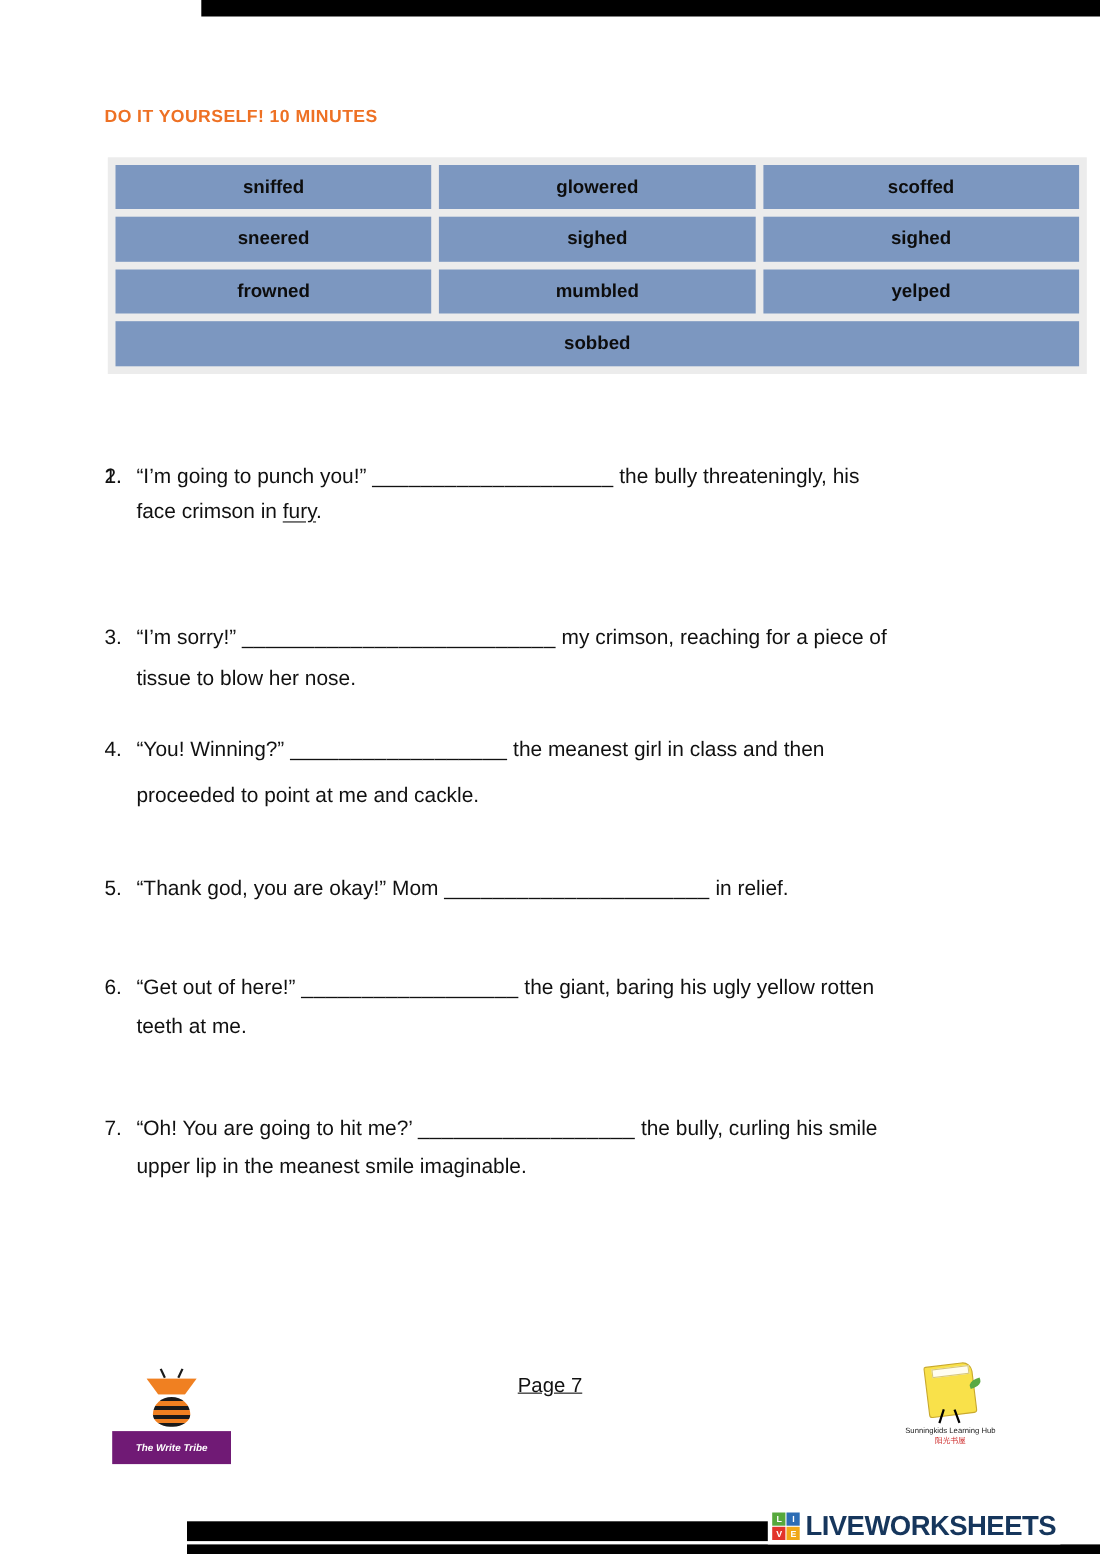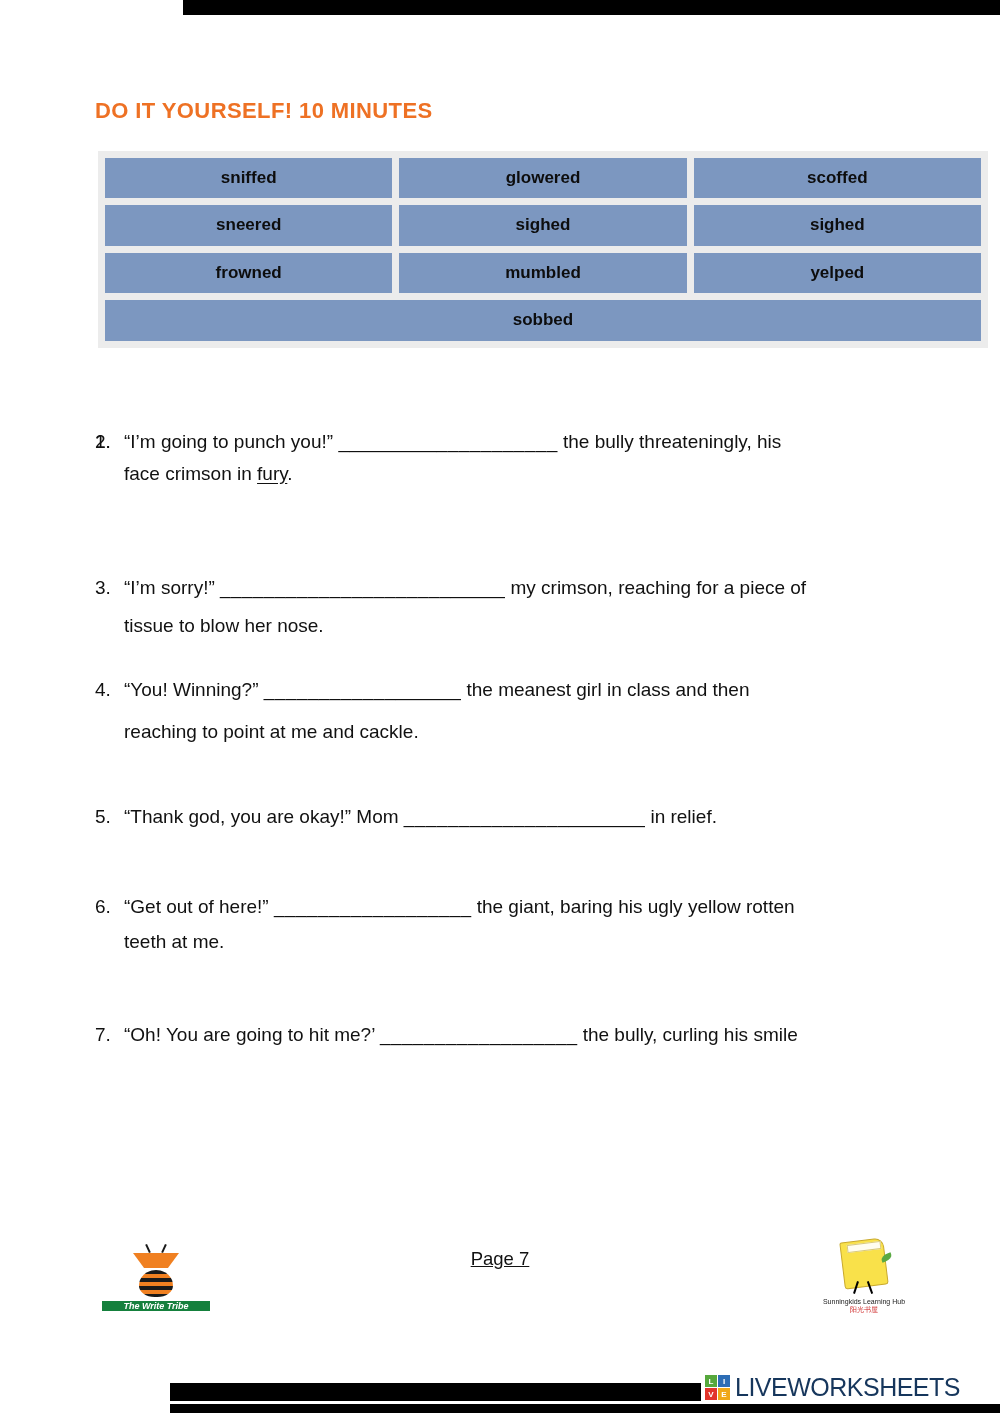--- a/index.html
+++ b/index.html
@@ -4,21 +4,21 @@
 <style>
   html,body { margin:0; padding:0; background:#fff; }
   .page {
     position:relative; width:1000px; height:1413px; background:#ffffff;
     font-family:"Liberation Sans", sans-serif; color:#111; overflow:hidden;
   }
   .top-black-bar { position:absolute; top:0; left:183px; right:0; height:15px; background:#000; }
 
   .content { position:absolute; left:95px; top:98px; width:812px; }
 
-  .section-title { font-size:22px; font-weight:bold; color:#EE7124; letter-spacing:0.4px; margin:0 0 27px 0; }
+  .section-title { font-size:16px; font-weight:bold; color:#EE7124; letter-spacing:0.4px; margin:0 0 27px 0; }
 
   .word-bank { background:#ececec; box-sizing:border-box; width:890px; margin-left:3px; padding:7px; }
   .wb-row { display:flex; gap:7px; margin-bottom:7px; }
   .wb-row:last-child { margin-bottom:0; }
   .wb-cell {
     flex:1; background:#7C97C0; color:#0d0d0d; font-weight:bold; font-size:17px;
     text-align:center; padding:10px 0; line-height:1.2;
   }
 
   .questions { margin-top:37px; font-size:19px; }
@@ -42,22 +42,22 @@
   .wt-antennae::before, .wt-antennae::after {
     content:""; position:absolute; bottom:0; width:2px; height:9px; background:#1a1a1a;
   }
   .wt-antennae::before { left:6px; transform:rotate(-25deg); }
   .wt-antennae::after { right:6px; transform:rotate(25deg); }
   .wt-glasses { width:46px; height:15px; margin:0 auto; background:#F08021;
     clip-path:polygon(0 0,100% 0,76% 100%,24% 100%); }
   .wt-body { width:34px; height:27px; margin:2px auto 0;
     background:repeating-linear-gradient(180deg,#1a1a1a 0 4px,#F08021 4px 8px);
     border-radius:50% 50% 46% 46% / 58% 58% 42% 42%; }
-  .wt-banner { margin-top:4px; background:#15803d; color:#fff; font-size:9px; font-style:italic;
-    font-weight:bold; padding:0 0; }
+  .wt-banner { margin-top:4px; background:#701a75; color:#fff; font-size:9px; font-style:italic;
+    font-weight:bold; padding:10px 0; }
 
   
   .hub-logo { position:absolute; left:816px; top:1238px; width:96px; text-align:center; }
   .hub-book { position:relative; width:58px; height:58px; margin:0 auto; }
   .hub-book-body { position:absolute; left:7px; top:2px; width:42px; height:45px;
     background:#F9E14A; border:1px solid #C9A92C; transform:rotate(-7deg);
     border-radius:2px 9px 3px 3px; }
   .hub-book-pages { position:absolute; left:12px; top:5px; width:32px; height:6px;
     background:#fffdf0; border:1px solid #d8c87a; transform:rotate(-7deg); }
   .hub-leaf { position:absolute; right:1px; top:16px; width:11px; height:7px; background:#5AA943;
@@ -70,21 +70,21 @@
 
   
   .lw-logo { position:absolute; top:1371px; right:36px; display:flex; align-items:center; gap:5px;
     background:#fff; padding:2px 4px; }
   .lw-squares { display:grid; grid-template-columns:12px 12px; grid-auto-rows:12px; gap:1px; }
   .sq { display:flex; align-items:center; justify-content:center; color:#fff; font-size:8px; font-weight:bold; }
   .sq-l { background:#56A83C; }
   .sq-i { background:#2D6DB5; }
   .sq-v { background:#E2342B; }
   .sq-e { background:#F0A818; }
-  .lw-name { font-size:25px; font-weight:400; color:#16365C; letter-spacing:-0.5px; }
+  .lw-name { font-size:25px; font-weight:700; color:#16365C; letter-spacing:-0.5px; }
 
   .footer-black-strip { position:absolute; top:1383px; left:170px; width:533px; height:18px; background:#000; }
   .footer-black-bar { position:absolute; top:1404px; left:170px; width:830px; height:9px; background:#000; }
 </style>
 </head>
 <body>
 
 <div class="page">
 
   <div class="top-black-bar"></div>
@@ -131,41 +131,41 @@
         <span class="qnum">3.</span>
         <span class="qtext"><span>“I’m sorry!” </span><span class="blank">__________________________</span>
           <span>my crimson, reaching for a piece of</span><br>
           <span>tissue to blow her nose.</span></span>
       </div>
 
       <div class="question q4">
         <span class="qnum">4.</span>
         <span class="qtext"><span>“You! Winning?” </span><span class="blank">__________________</span>
           <span>the meanest girl in class and then</span><br>
-          <span>reaching to point at me and cackle.</span></span>
+          <span>proceeded to point at me and cackle.</span></span>
       </div>
 
       <div class="question q5">
         <span class="qnum">5.</span>
         <span class="qtext"><span>“Thank god, you are okay!” Mom </span><span class="blank">______________________</span>
           <span>in relief.</span></span>
       </div>
 
       <div class="question q6">
         <span class="qnum">6.</span>
         <span class="qtext"><span>“Get out of here!” </span><span class="blank">__________________</span>
           <span>the giant, baring his ugly yellow rotten</span><br>
           <span>teeth at me.</span></span>
       </div>
 
       <div class="question q7">
         <span class="qnum">7.</span>
         <span class="qtext"><span>“Oh! You are going to hit me?’ </span><span class="blank">__________________</span>
           <span>the bully, curling his smile</span><br>
-          </span>
+          <span>upper lip in the meanest smile imaginable.</span></span>
       </div>
 
     </div>
   </div>
 
   <div class="page-number">Page 7</div>
 
   <div class="wt-logo">
     <div class="wt-antennae"></div>
     <div class="wt-glasses"></div>

